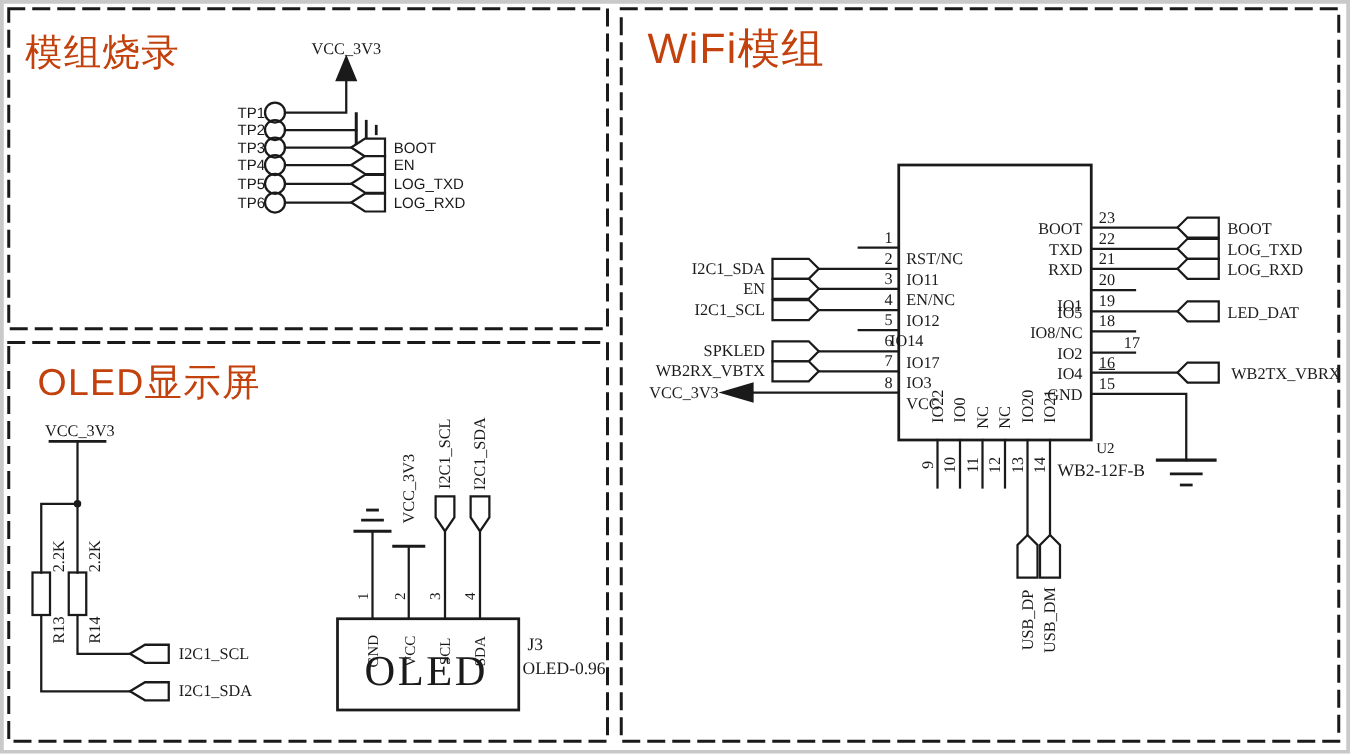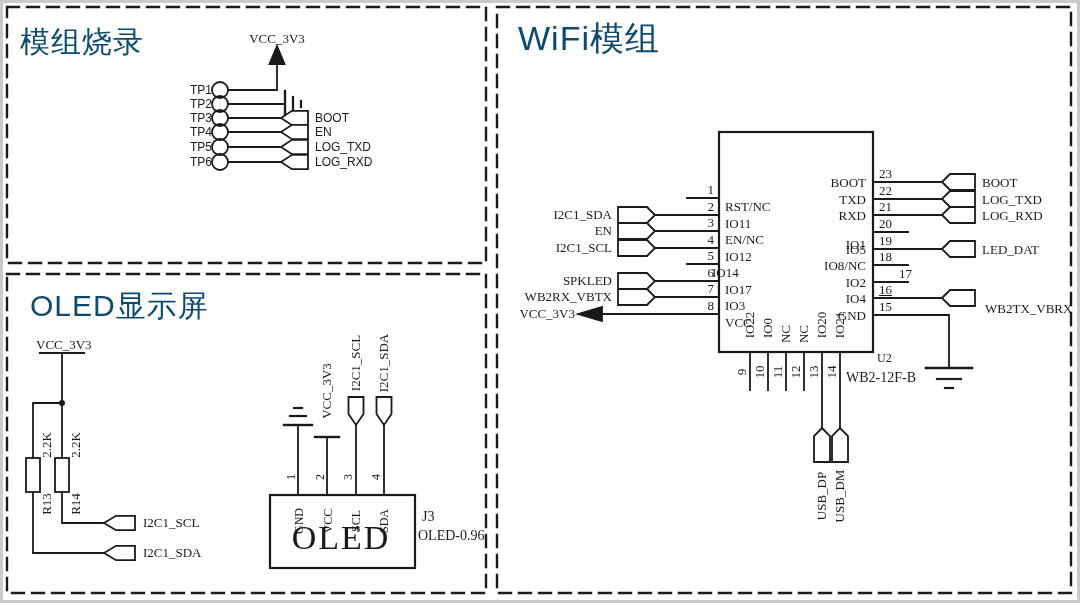--- a/index.html
+++ b/index.html
@@ -5,21 +5,21 @@
   html,body{margin:0;padding:0;background:#e8e8e8;}
   #canvas{position:relative;width:1080px;height:603px;background:#ffffff;overflow:hidden;
           font-family:"Liberation Serif","DejaVu Serif",serif;color:#1a1a1a;}
   svg.wiring{position:absolute;left:0;top:0;}
   .lbl{position:absolute;font-size:13px;line-height:1.05;white-space:nowrap;color:#1a1a1a;}
   .sans{font-family:"Liberation Sans","DejaVu Sans",sans-serif;}
   .ra{text-align:right;}
   .ctr{transform:translate(-50%,-50%);}
   .rot{transform:translate(-50%,-50%) rotate(-90deg);}
   .title{position:absolute;font-family:"Liberation Sans","DejaVu Sans",sans-serif;
-         font-weight:500;color:#0c4a6e;letter-spacing:1px;white-space:nowrap;}
+         font-weight:500;color:#c2410c;letter-spacing:1px;white-space:nowrap;}
   .big{font-size:34px;letter-spacing:2px;}
   .s12{font-size:12px;}
   .s14{font-size:14px;}
 </style>
 </head>
 <body>
 
 <div id="canvas">
 
   <svg class="wiring" width="1080" height="603" viewBox="0 0 1080 603" fill="none" stroke="#1a1a1a" stroke-width="1.8" stroke-linecap="square">
@@ -249,21 +249,21 @@
   <div class="lbl ra" style="left:792px;top:243px;width:74px;">IO5</div>
   <div class="lbl ra" style="left:792px;top:259px;width:74px;">IO8/NC</div>
   <div class="lbl ra" style="left:792px;top:276px;width:74px;">IO2</div>
   <div class="lbl ra" style="left:792px;top:292px;width:74px;">IO4</div>
   <div class="lbl ra" style="left:792px;top:309px;width:74px;">GND</div>
 
   <div class="lbl" style="left:982px;top:176px;">BOOT</div>
   <div class="lbl" style="left:982px;top:193px;">LOG_TXD</div>
   <div class="lbl" style="left:982px;top:209px;">LOG_RXD</div>
   <div class="lbl" style="left:982px;top:243px;">LED_DAT</div>
-  <div class="lbl" style="left:985px;top:302px;">WB2TX_VBRX</div>
+  <div class="lbl" style="left:985px;top:292px;">WB2TX_VBRX</div>
 
   <div class="lbl rot" style="left:742px;top:372px;">9</div>
   <div class="lbl rot" style="left:760px;top:372px;">10</div>
   <div class="lbl rot" style="left:778px;top:372px;">11</div>
   <div class="lbl rot" style="left:796px;top:372px;">12</div>
   <div class="lbl rot" style="left:814px;top:372px;">13</div>
   <div class="lbl rot" style="left:832px;top:372px;">14</div>
 
   <div class="lbl rot" style="left:750px;top:325px;">IO22</div>
   <div class="lbl rot" style="left:768px;top:328px;">IO0</div>

